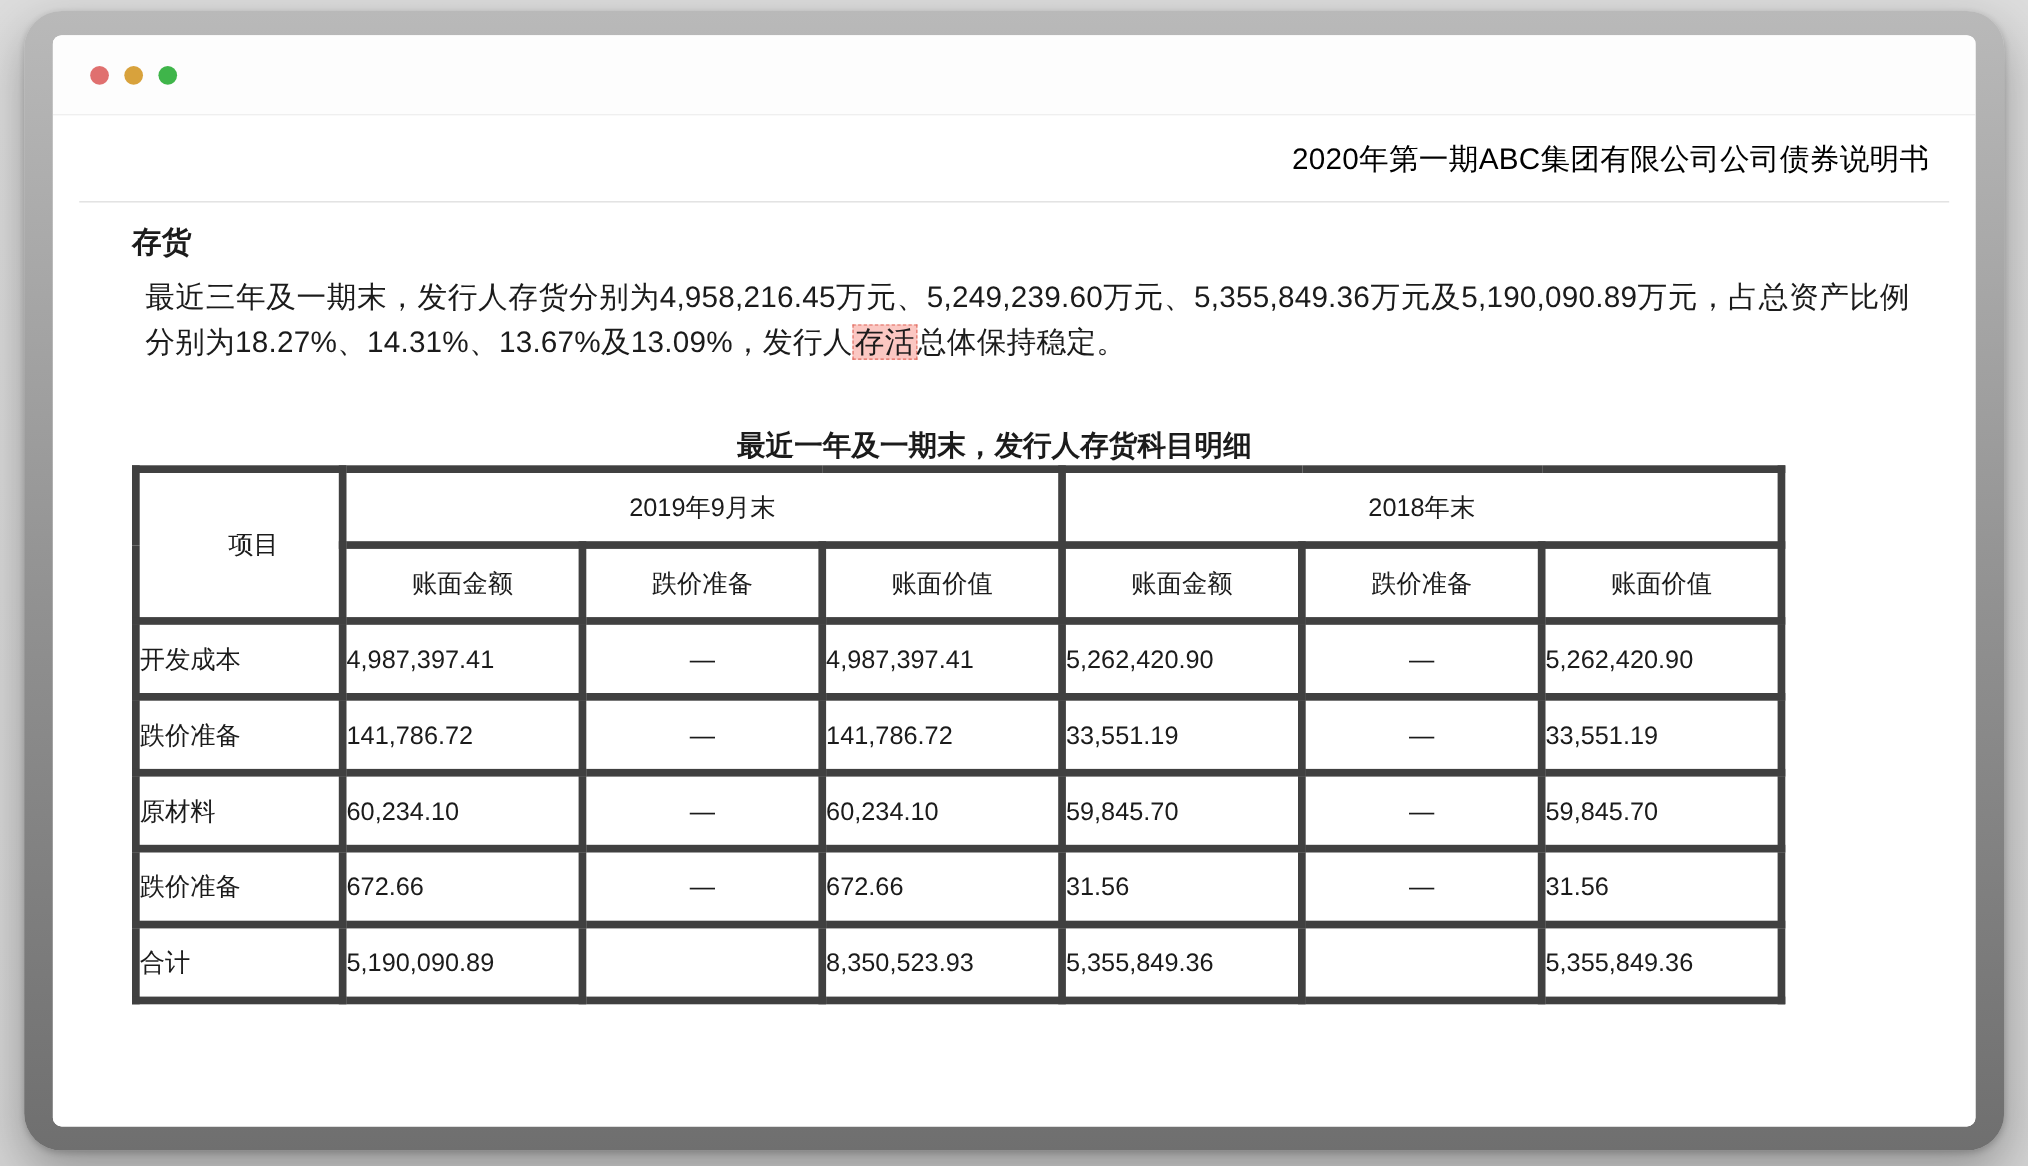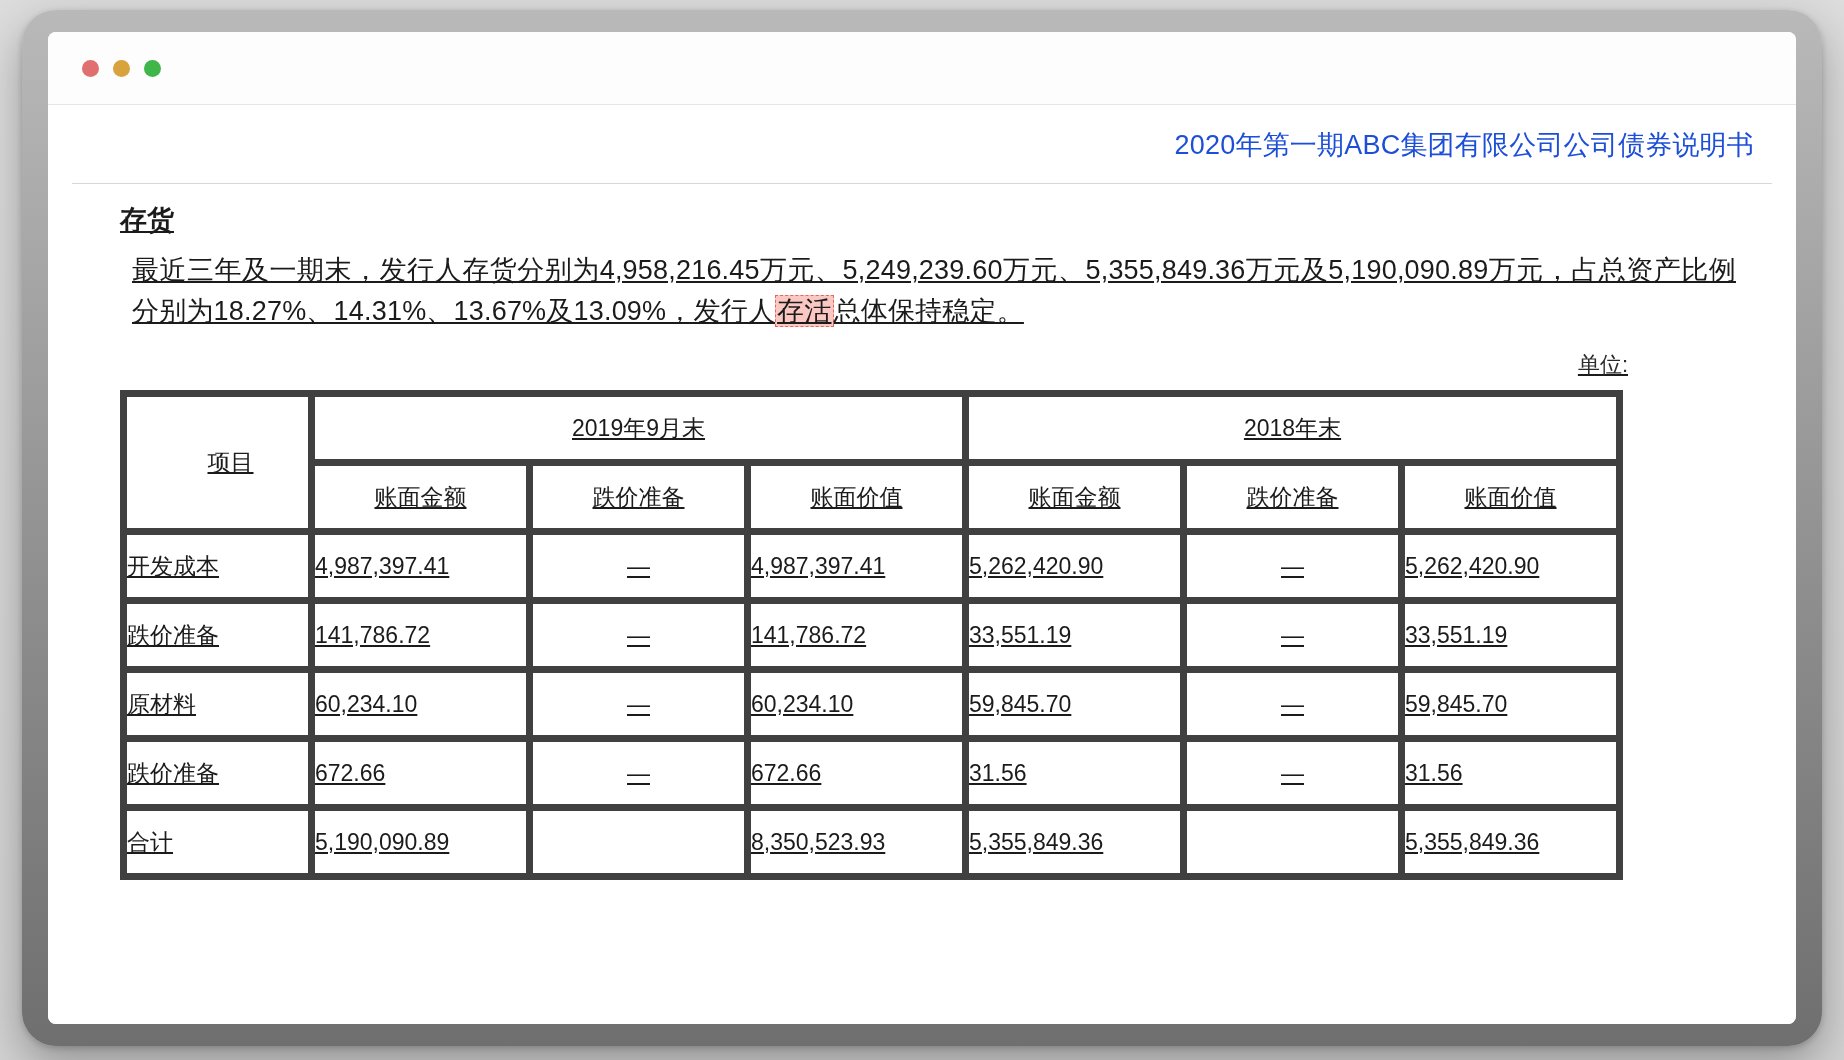--- a/index.html
+++ b/index.html
@@ -57,33 +57,32 @@
   .dot.green { background: #3fb54a; }
 
   .page {
     position: relative;
     padding: 0 0 0 0;
     height: 920px;
     background: #ffffff;
   }
   .doc-header {
     text-align: right;
-    color: #1d4ed8;
+    color: #000000;
     font-size: 27px;
     padding: 22px 42px 0 0;
     letter-spacing: 0.2px;
   }
   .header-rule {
     margin: 20px 24px 0 24px;
     border-top: 1px solid #d8d8d8;
   }
   .content {
     padding: 18px 48px 0 72px;
     color: #1b1b1b;
-    text-decoration: underline;
   }
   .section-title {
     font-size: 27px;
     font-weight: bold;
     margin: 0 0 6px 0;
   }
   .para {
     font-size: 27px;
     line-height: 1.52;
     margin: 12px;
@@ -165,22 +164,22 @@
 
         <div class="doc-header">2020年第一期ABC集团有限公司公司债券说明书</div>
         <div class="header-rule"></div>
 
         <div class="content">
 
           <h2 class="section-title">存货</h2>
 
           <p class="para"><span>最近三年及一期末，发行人存货分别为4,958,216.45万元、5,249,239.60万元、5,355,849.36万元及5,190,090.89万元，占总资产比例分别为18.27%、14.31%、13.67%及13.09%，发行人</span><span class="highlight">存活</span><span>总体保持稳定。</span></p>
 
-
-          <div class="unit">单位:</div>
+          <div class="table-title">最近一年及一期末，发行人存货科目明细</div>
+
 
           <table class="fin">
             <colgroup>
               <col class="c-item">
                 <col class="c-num">
                 <col class="c-num">
                 <col class="c-num">
                 <col class="c-num">
                 <col class="c-num">
                 <col class="c-num">

